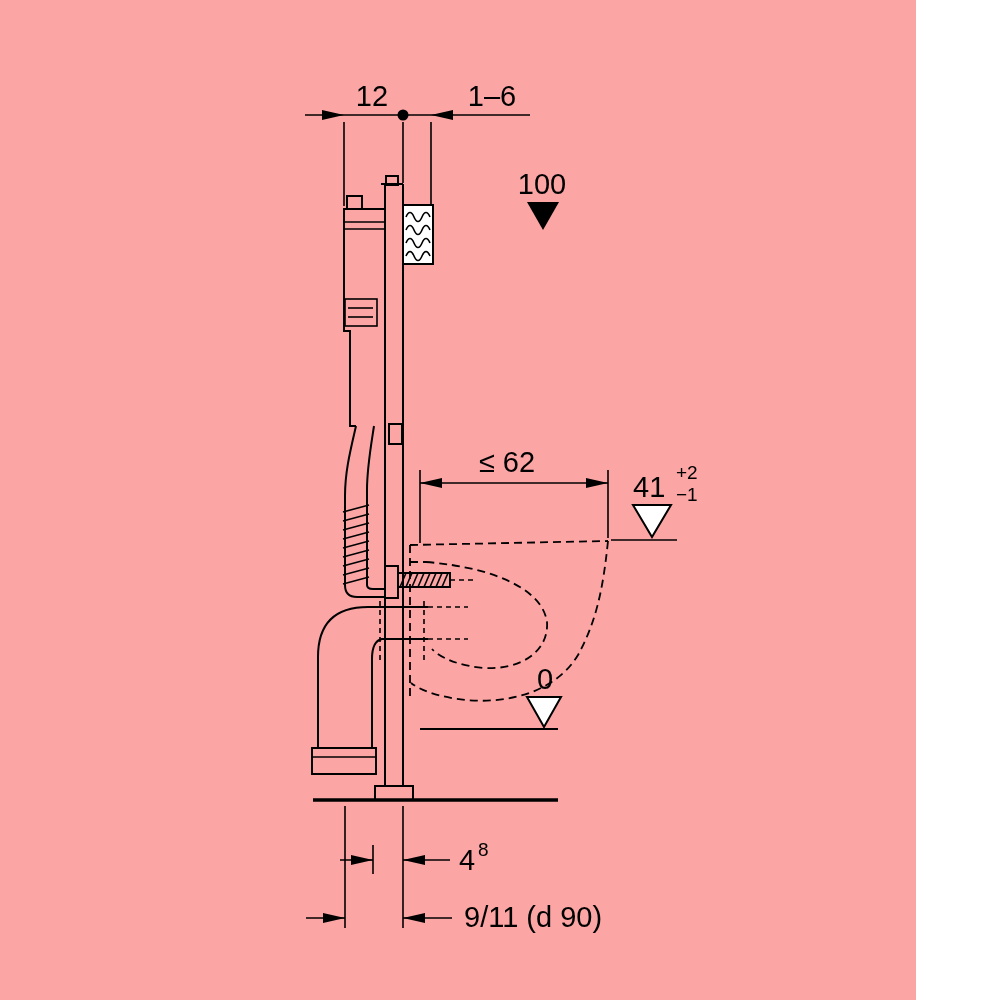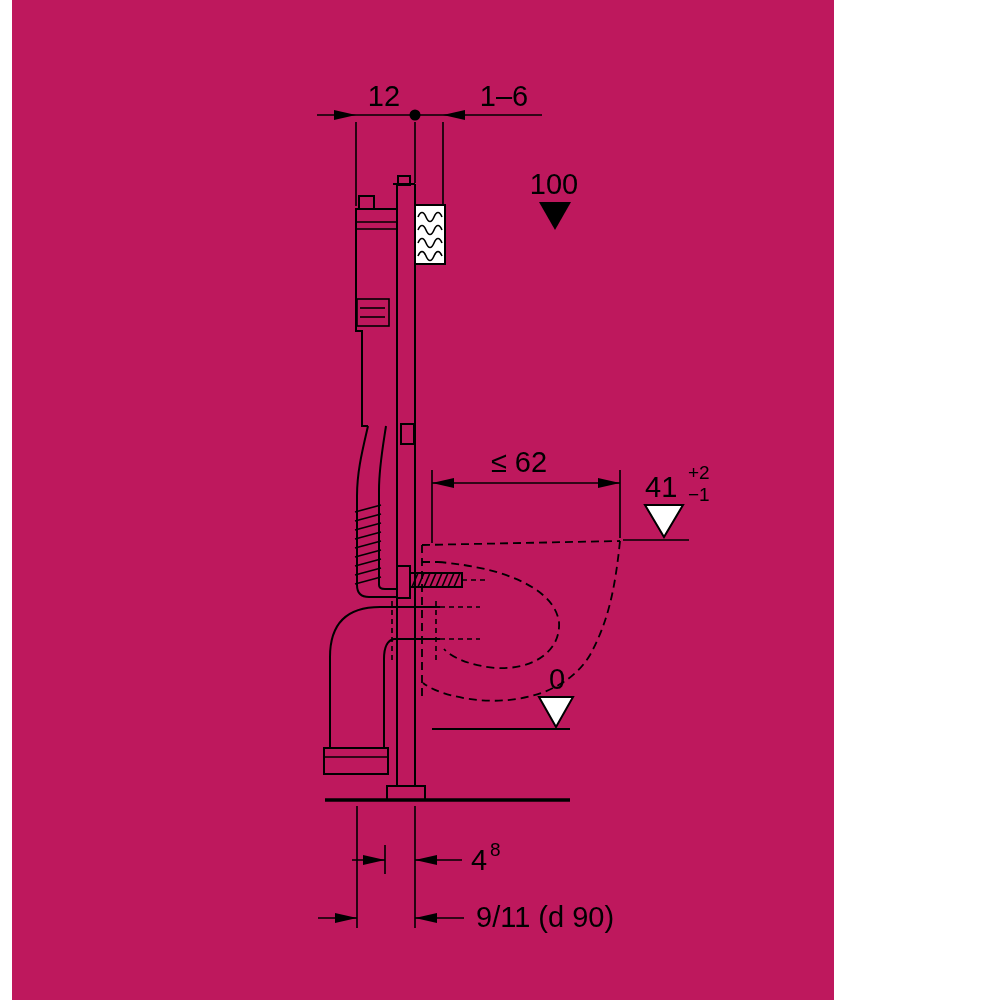--- a/index.html
+++ b/index.html
@@ -1,16 +1,16 @@
 <!DOCTYPE html>
 <html><head>
 <meta charset="utf-8">
 <style>
   html,body{margin:0;padding:0;background:#ffffff;}
-  .stage{width:822px;height:1000px;position:relative;background:#be185d;overflow:hidden;margin-left:12px;}
+  .stage{width:916px;height:1000px;position:relative;background:#fca5a5;overflow:hidden;}
   svg{display:block;}
   text{font-family:"Liberation Sans","DejaVu Sans",sans-serif;fill:#000;}
   .dim{font-size:29px;}
   .sup{font-size:19px;}
   .ln{stroke:#000;stroke-width:2;fill:none;stroke-linecap:butt;}
   .thin{stroke:#000;stroke-width:1.6;fill:none;}
   .thick{stroke:#000;stroke-width:3.5;fill:none;}
   .pan{stroke:#000;stroke-width:1.8;fill:none;stroke-dasharray:8 5;}
   .dashsm{stroke:#000;stroke-width:1.6;fill:none;stroke-dasharray:5 4;}
   .fillb{fill:#000;stroke:none;}

